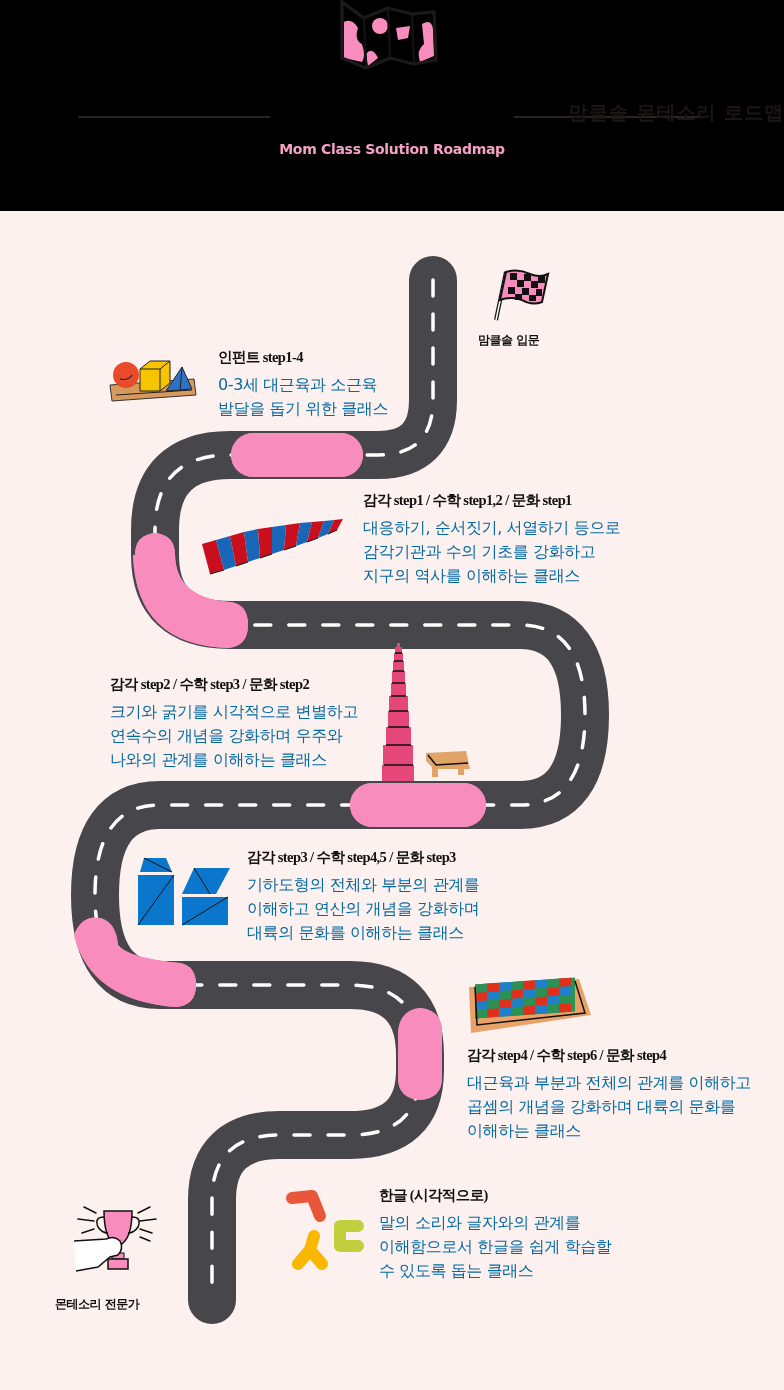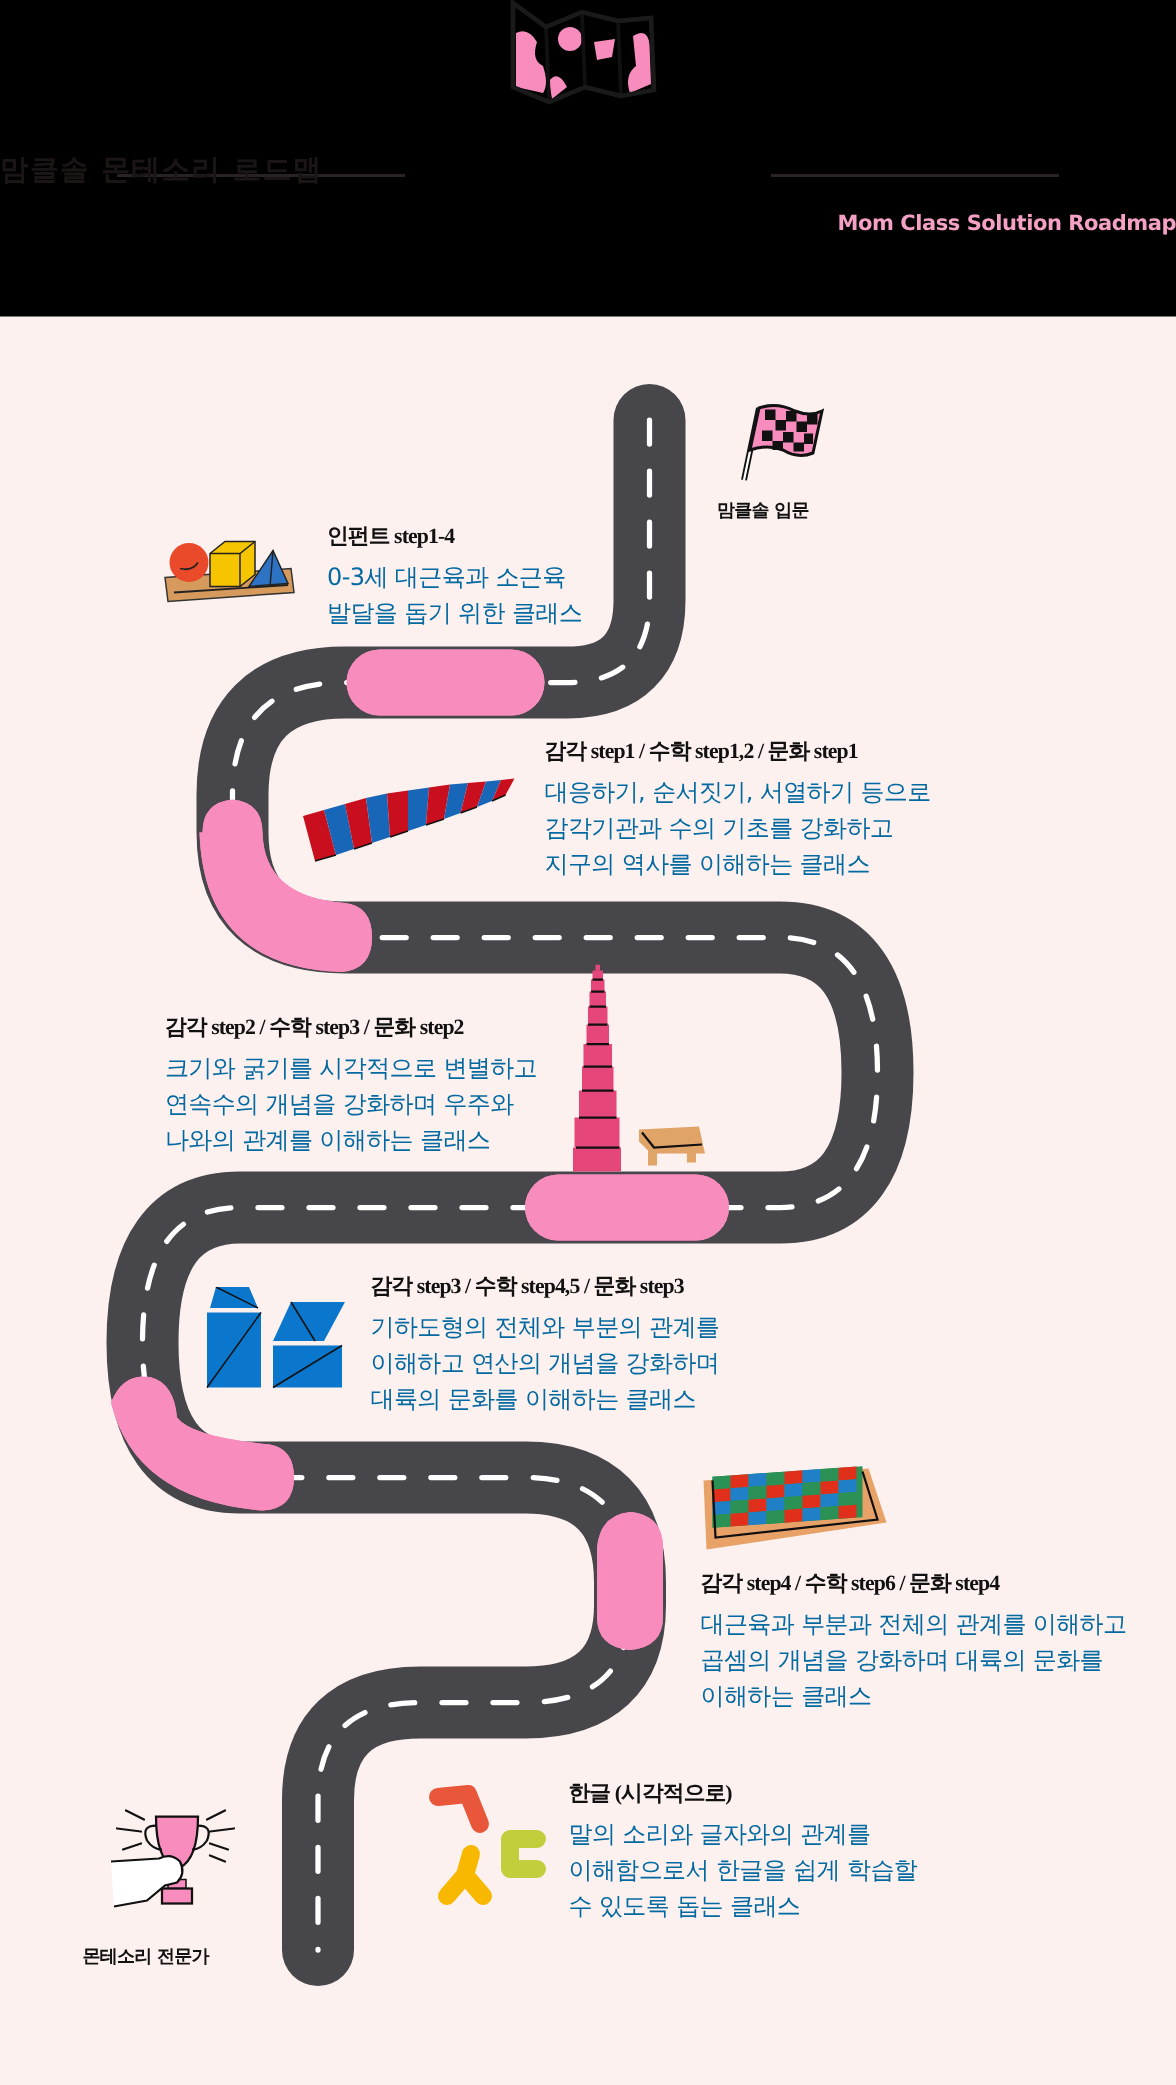--- a/index.html
+++ b/index.html
@@ -1,22 +1,22 @@
 <!DOCTYPE html>
 <html><head>
 <meta charset="utf-8">
 <style>
   * { margin: 0; padding: 0; box-sizing: border-box; }
   html, body { width: 784px; height: 1390px; overflow: hidden; }
   body { background: #fdf1ef; font-family: "DejaVu Sans", "Liberation Sans", sans-serif; position: relative; color: #222; }
   .header { position: absolute; left: 0; top: 0; width: 784px; height: 211px; background: #000; }
   .map-icon { position: absolute; left: 336px; top: 0; }
   .title-line { position: absolute; top: 116px; height: 2px; background: #2a2323; }
-  .title { position: absolute; top: 100px; left: 0; width: 784px; text-align: left; font-size: 19px; font-weight: bold; color: #1c1515; letter-spacing: 1px; }
-  .subtitle { position: absolute; top: 141px; left: 0; width: 784px; text-align: right; font-size: 14px; font-weight: bold; color: #f5a0c5; letter-spacing: -0.3px; }
+  .title { position: absolute; top: 100px; left: 0; width: 784px; text-align: right; font-size: 19px; font-weight: bold; color: #1c1515; letter-spacing: 1px; }
+  .subtitle { position: absolute; top: 141px; left: 0; width: 784px; text-align: center; font-size: 14px; font-weight: bold; color: #f5a0c5; letter-spacing: -0.3px; }
   .road-svg { position: absolute; left: 0; top: 0; }
   .step { position: absolute; }
   .step-title { font-size: 14.5px; font-weight: bold; color: #111; letter-spacing: -0.6px; white-space: nowrap; font-family: Liberation Serif, serif; }
   .step-desc { font-size: 16px; color: #0369a1; line-height: 24px; margin-top: 6px; letter-spacing: -0.4px; white-space: nowrap; }
   .right-align { text-align: left; }
   .milestone { position: absolute; font-size: 12px; font-weight: bold; color: #111; letter-spacing: -0.5px; white-space: nowrap; }
   .illus { position: absolute; }
 </style>
 </head>
 <body>

